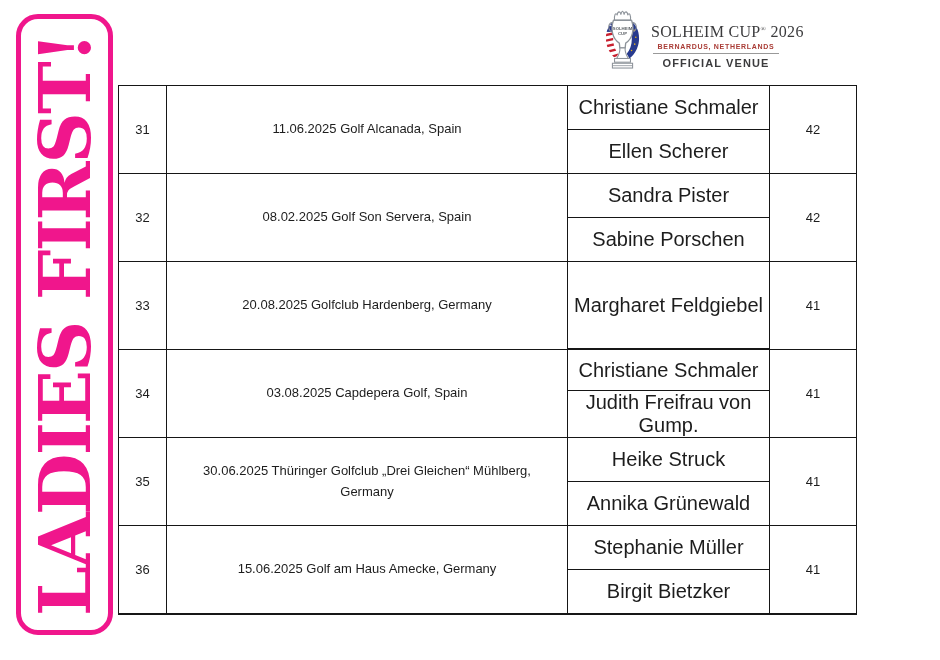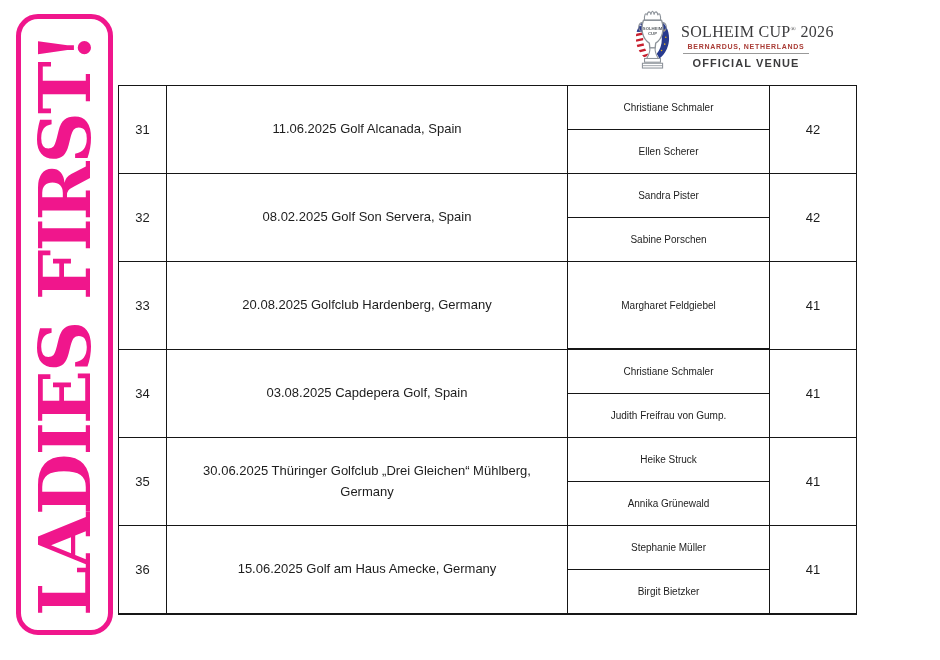--- a/index.html
+++ b/index.html
@@ -15,21 +15,21 @@
   }
   .banner-text{
     position:absolute;left:50%;top:50%;
     transform:translate(-50%,-50%) rotate(-90deg);
     white-space:nowrap;
     font-family:"DejaVu Serif","Liberation Serif",serif;
     font-weight:700;font-size:71px;letter-spacing:-2px;color:#f0168c;
   }
 
   
-  .logo{position:absolute;left:629px;top:8px;display:flex;align-items:flex-start;gap:5px;}
+  .logo{position:absolute;left:599px;top:8px;display:flex;align-items:flex-start;gap:5px;}
   .logo-textcol{margin-top:15px;width:130px;text-align:center;}
   .logo-title{
     font-family:"Liberation Serif",serif;font-size:16px;color:#3b3b3d;
     white-space:nowrap;letter-spacing:.3px;
   }
   .logo-title sup{font-size:7px;}
   .logo-sub{font-size:7px;font-weight:bold;color:#a93b35;letter-spacing:.7px;margin-top:2px;}
   .logo-divider{border:none;border-top:1.5px solid #999;margin:3px 2px 3px 2px;}
   .logo-venue{font-size:11px;font-weight:bold;color:#3b3b3d;letter-spacing:1.1px;}
 
@@ -46,21 +46,21 @@
   .trow:last-child{border-bottom:none;}
   .cell{
     display:flex;align-items:center;justify-content:center;text-align:center;
     font-size:13px;color:#1d1d1d;
   }
   .c-rank{border-right:1px solid #161616;}
   .c-event{border-right:1px solid #161616;padding:0 18px;line-height:1.55;}
   .c-players{border-right:1px solid #161616;display:flex;flex-direction:column;}
   .player{
     flex:1;display:flex;align-items:center;justify-content:center;text-align:center;
-    font-size:10px;color:#1d1d1d;
+    font-size:20px;color:#1d1d1d;
   }
   .player:first-child{border-bottom:1px solid #161616;}
 </style>
 </head>
 <body>
 
 <div class="banner" style="border-color: rgb(240, 22, 140);">
   <div class="banner-text" style="color: rgb(240, 22, 140);">LADIES FIRST!</div>
 </div>
 

